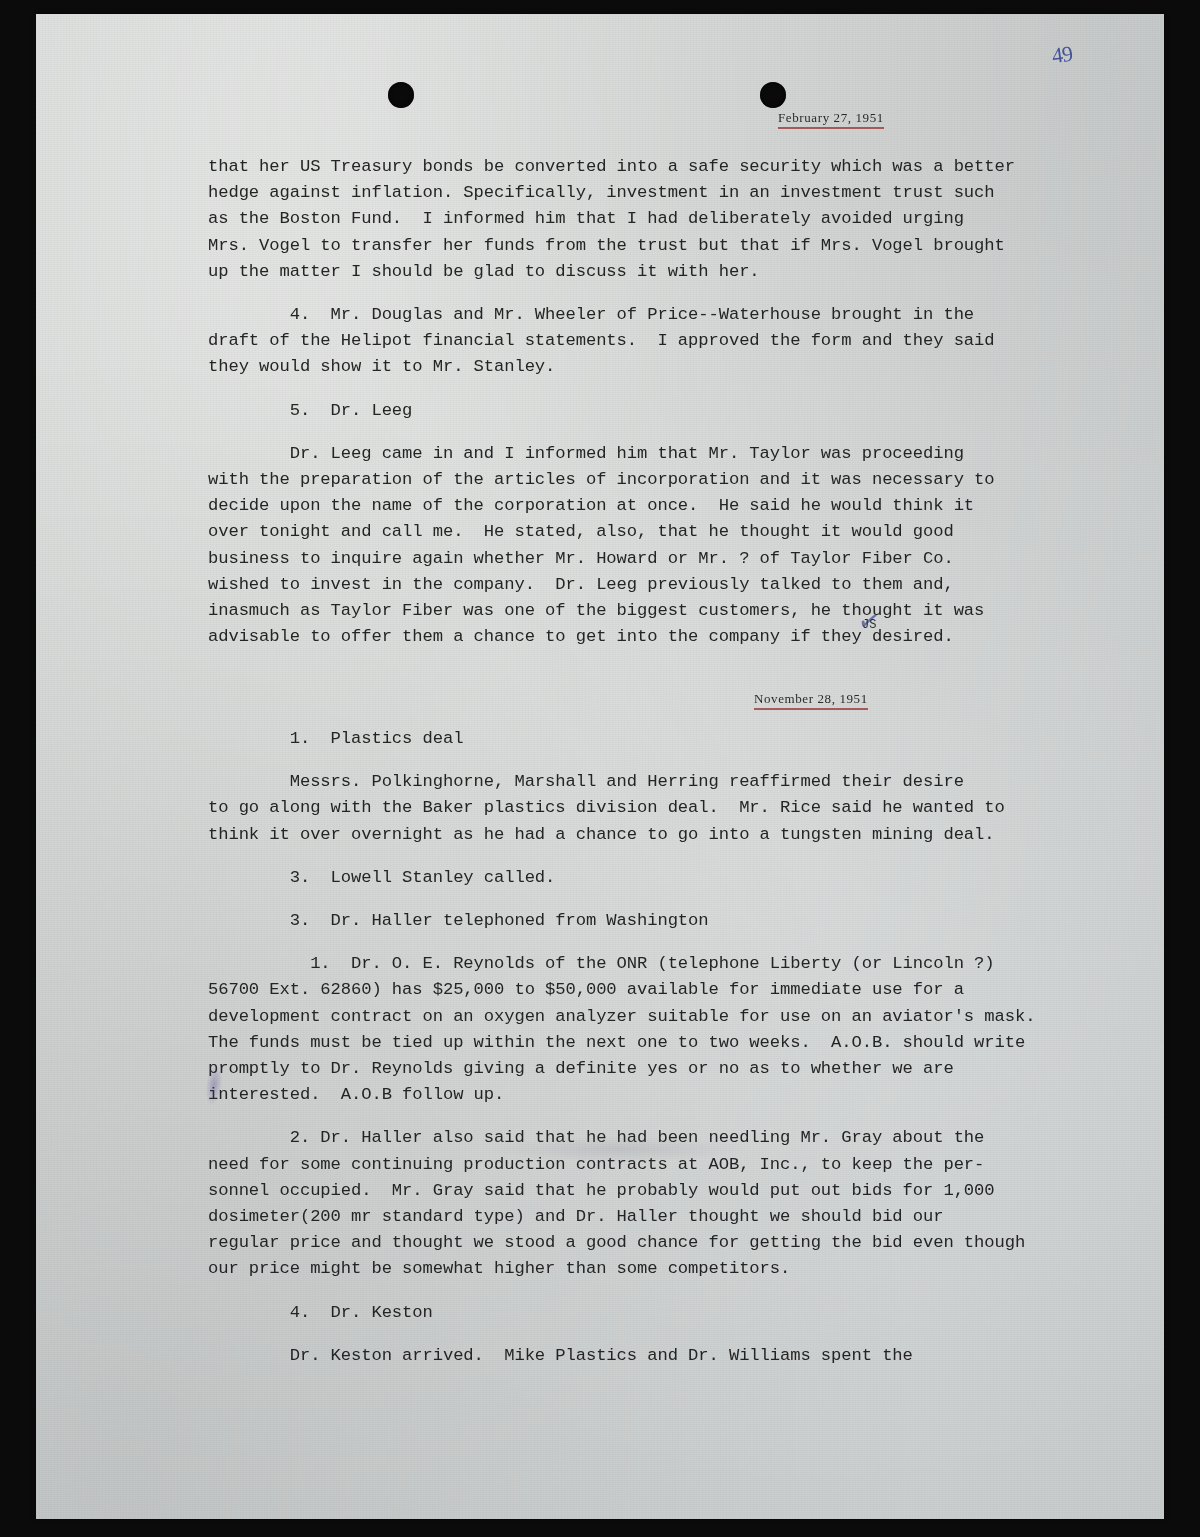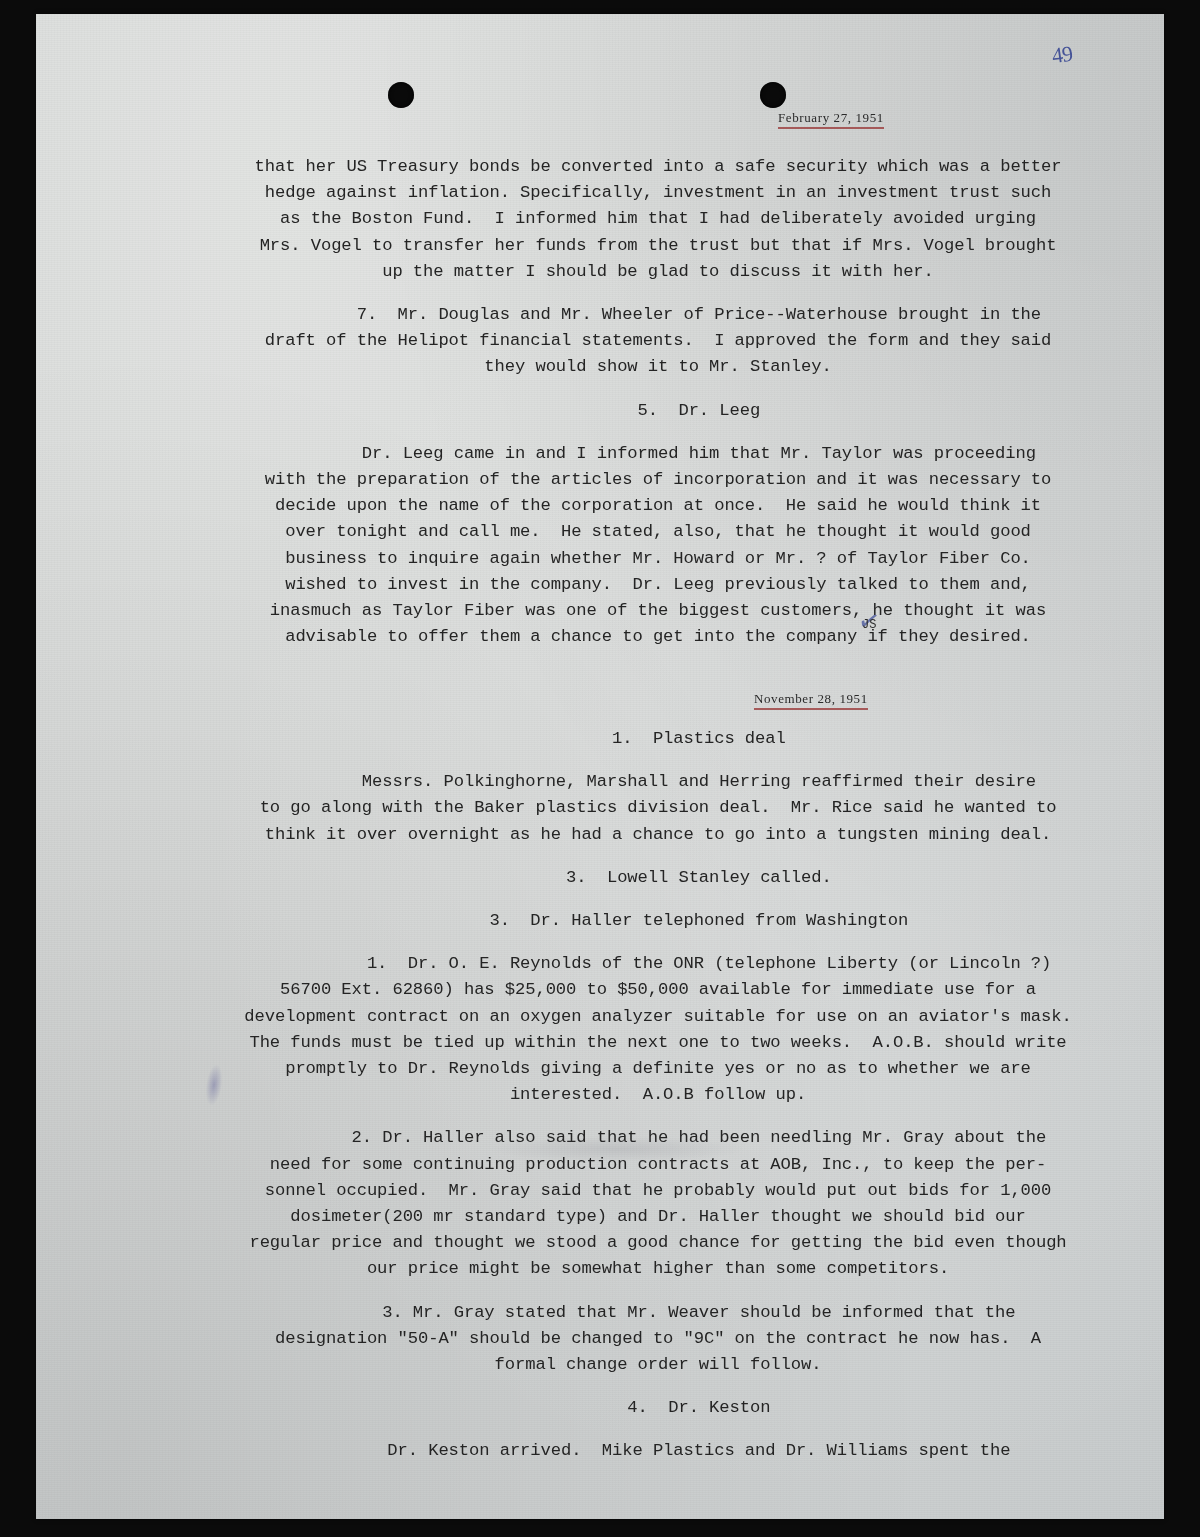--- a/index.html
+++ b/index.html
@@ -98,21 +98,20 @@
   p.para {
     margin: 0 0 17px 0;
     padding: 0;
     font-family: "Liberation Mono", monospace;
     font-size: 17.2px;
     line-height: 26.2px;
     letter-spacing: -0.1px;
     color: #242424;
     white-space: pre-wrap;
     text-rendering: optimizeLegibility;
-    text-align: center;
   }
   .block-a { position: absolute; left: 172px; width: 900px; top: 140px; }
   .block-b { position: absolute; left: 172px; width: 900px; top: 712px; }
 
   .sig {
     position: absolute;
     left: 826px;
     top: 604px;
     font-family: "Liberation Mono", monospace;
     font-size: 12px;
@@ -164,21 +163,21 @@
         <span>February 27, 1951</span>
         <span class="underline"></span>
       </div>
 
       <div class="block-a">
         <p class="para">that her US Treasury bonds be converted into a safe security which was a better
 hedge against inflation. Specifically, investment in an investment trust such
 as the Boston Fund.  I informed him that I had deliberately avoided urging
 Mrs. Vogel to transfer her funds from the trust but that if Mrs. Vogel brought
 up the matter I should be glad to discuss it with her.</p>
-        <p class="para">        7.  Mr. Douglas and Mr. Wheeler of Price--Waterhouse brought in the
+        <p class="para">        4.  Mr. Douglas and Mr. Wheeler of Price--Waterhouse brought in the
 draft of the Helipot financial statements.  I approved the form and they said
 they would show it to Mr. Stanley.</p>
         <p class="para">        5.  Dr. Leeg</p>
         <p class="para">        Dr. Leeg came in and I informed him that Mr. Taylor was proceeding
 with the preparation of the articles of incorporation and it was necessary to
 decide upon the name of the corporation at once.  He said he would think it
 over tonight and call me.  He stated, also, that he thought it would good
 business to inquire again whether Mr. Howard or Mr. ? of Taylor Fiber Co.
 wished to invest in the company.  Dr. Leeg previously talked to them and,
 inasmuch as Taylor Fiber was one of the biggest customers, he thought it was
@@ -205,23 +204,20 @@
 development contract on an oxygen analyzer suitable for use on an aviator's mask.
 The funds must be tied up within the next one to two weeks.  A.O.B. should write
 promptly to Dr. Reynolds giving a definite yes or no as to whether we are
 interested.  A.O.B follow up.</p>
         <p class="para">        2. Dr. Haller also said that he had been needling Mr. Gray about the
 need for some continuing production contracts at AOB, Inc., to keep the per-
 sonnel occupied.  Mr. Gray said that he probably would put out bids for 1,000
 dosimeter(200 mr standard type) and Dr. Haller thought we should bid our
 regular price and thought we stood a good chance for getting the bid even though
 our price might be somewhat higher than some competitors.</p>
-        <p class="para">        3. Mr. Gray stated that Mr. Weaver should be informed that the
-designation "50-A" should be changed to "9C" on the contract he now has.  A
-formal change order will follow.</p>
         <p class="para">        4.  Dr. Keston</p>
         <p class="para">        Dr. Keston arrived.  Mike Plastics and Dr. Williams spent the</p>
       </div>
 
       <div class="smudge"></div>
       <div class="faint-mark"></div>
 
     </div>
   </div>
 </div>

